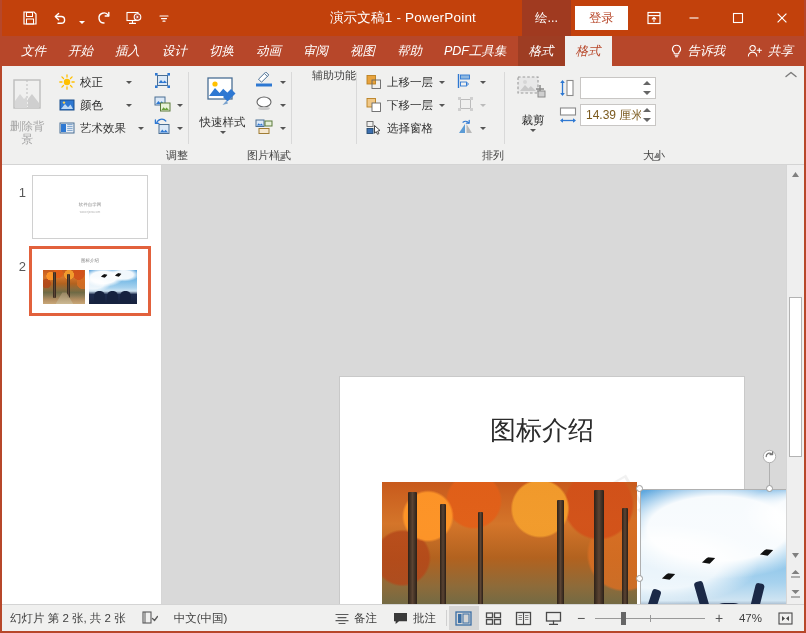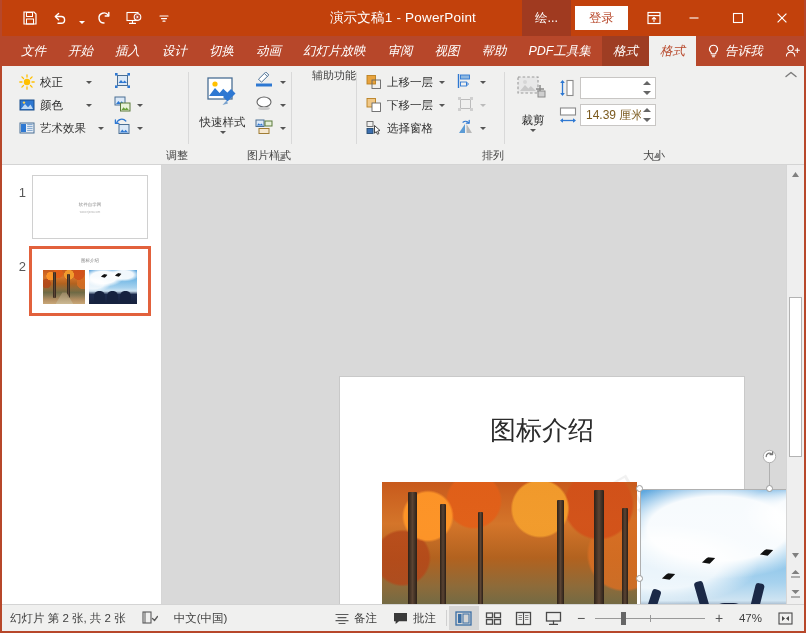--- a/index.html
+++ b/index.html
@@ -294,21 +294,20 @@
     </div>
   </div>
 
   <div class="tabstrip">
     <div class="tab">文件</div>
     <div class="tab">开始</div>
     <div class="tab">插入</div>
     <div class="tab">设计</div>
     <div class="tab">切换</div>
     <div class="tab">动画</div>
-    <div class="tab">幻灯片放映</div>
     <div class="tab">审阅</div>
     <div class="tab">视图</div>
     <div class="tab">帮助</div>
     <div class="tab">PDF工具集</div>
     <div class="tab ctx-parent">格式</div>
     <div class="tab active">格式</div>
     <div class="tab right">
       <span class="ic">
         <svg width="13" height="14" viewBox="0 0 13 14">
             <path d="M6.5 1.2a4 4 0 00-2.3 7.3v1.3h4.6V8.5A4 4 0 006.5 1.2z" fill="none" stroke="#fff" stroke-width="1.05"></path>
@@ -326,20 +325,31 @@
           </svg>
       </span>
       <span>共享</span>
     </div>
   </div>
 
   <div class="ribbon">
 
     <div class="rgroup" style="width:186px">
       <div class="rgroup-body">
+        <div class="bigbtn disabled" style="width:62px">
+          <span class="glyph">
+            <svg width="40" height="40" viewBox="0 0 40 40">
+                <rect x="7" y="5" width="26" height="28" fill="none" stroke="#bdbdbd" stroke-width="1.4"></rect>
+                <path d="M20 5v28" stroke="#bdbdbd" stroke-width="1" stroke-dasharray="2 2"></path>
+                <path d="M8 26l5-7 4 5 3-3v12H8z" fill="#d7d7d7"></path>
+                <path d="M21 24l4-5 7 9v5H21z" fill="#cfcfcf"></path>
+              </svg>
+          </span>
+          <span class="cap">删除背景</span>
+        </div>
         <div class="rsep" style="margin-left:3px;margin-right:4px"></div>
         <div class="smallcol">
           <div class="smallbtn" style="width:80px">
             <span class="ic">
               <svg width="16" height="16" viewBox="0 0 16 16">
                   <circle cx="8" cy="8" r="3.2" fill="#ffc000"></circle>
                   <g stroke="#ffc000" stroke-width="1.3" stroke-linecap="round">
                     <path d="M8 .8v2.2M8 13v2.2M.8 8H3M13 8h2.2M2.9 2.9l1.6 1.6M11.5 11.5l1.6 1.6M13.1 2.9l-1.6 1.6M4.5 11.5l-1.6 1.6"></path>
                   </g>
                 </svg>

